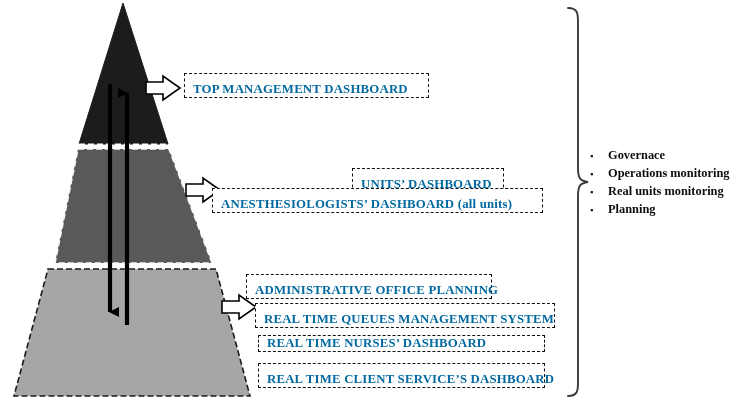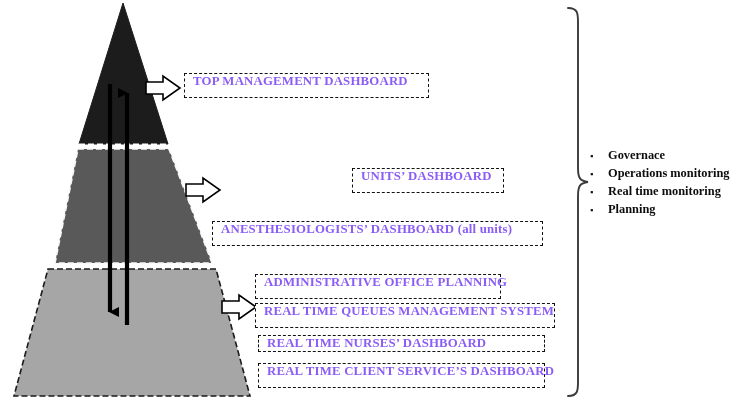--- a/index.html
+++ b/index.html
@@ -27,25 +27,25 @@
     height: 404px;
   }
 
   
   .dbox {
     position: absolute;
     box-sizing: border-box;
     border: 1.6px dashed #111111;
     background: #ffffff;
     display: flex;
-    align-items: flex-start;
+    align-items: flex-end;
     padding-left: 8px;
     font-family: "Liberation Serif", serif;
     font-weight: bold;
-    color: #8b5cf6;
+    color: #0369a1;
     letter-spacing: 0.2px;
     white-space: nowrap;
   }
   .dbox span { display: inline-block; }
 
   
   #bullet-list {
     position: absolute;
     left: 590px;
     top: 148px;
@@ -112,25 +112,25 @@
 
   <div class="dbox" style="left:184px; top:73px; width:245px; height:25px; font-size:12.8px;">
     <span>TOP MANAGEMENT  DASHBOARD</span>
   </div>
 
 
   <div class="dbox" style="left:352px; top:168px; width:152px; height:25px; font-size:12.8px;">
     <span>UNITS’ DASHBOARD</span>
   </div>
 
-  <div class="dbox" style="left:212px; top:221px; width:331px; height:25px; font-size:12.8px;">
+  <div class="dbox" style="left:212px; top:188px; width:331px; height:25px; font-size:12.8px;">
     <span>ANESTHESIOLOGISTS’ DASHBOARD (all units)</span>
   </div>
 
-  <div class="dbox" style="left:255px; top:274px; width:246px; height:25px; font-size:12.8px;">
+  <div class="dbox" style="left:246px; top:274px; width:246px; height:25px; font-size:12.8px;">
     <span>ADMINISTRATIVE OFFICE PLANNING</span>
   </div>
 
   <div class="dbox" style="left:255px; top:303px; width:300px; height:25px; font-size:12.8px;">
     <span>REAL TIME QUEUES MANAGEMENT SYSTEM</span>
   </div>
 
   <div class="dbox" style="left:258px; top:335px; width:287px; height:17px; font-size:12.8px;">
     <span>REAL TIME NURSES’ DASHBOARD</span>
   </div>
@@ -143,21 +143,21 @@
     <div class="bullet-row">
       <span class="bullet-mark">▪</span>
       <span class="bullet-text">Governace</span>
     </div>
     <div class="bullet-row">
       <span class="bullet-mark">▪</span>
       <span class="bullet-text">Operations monitoring</span>
     </div>
     <div class="bullet-row">
       <span class="bullet-mark">▪</span>
-      <span class="bullet-text">Real time monitoring</span>
+      <span class="bullet-text">Real units monitoring</span>
     </div>
     <div class="bullet-row">
       <span class="bullet-mark">▪</span>
       <span class="bullet-text">Planning</span>
     </div>
   </div>
 
 </div>
 
 </body></html>

